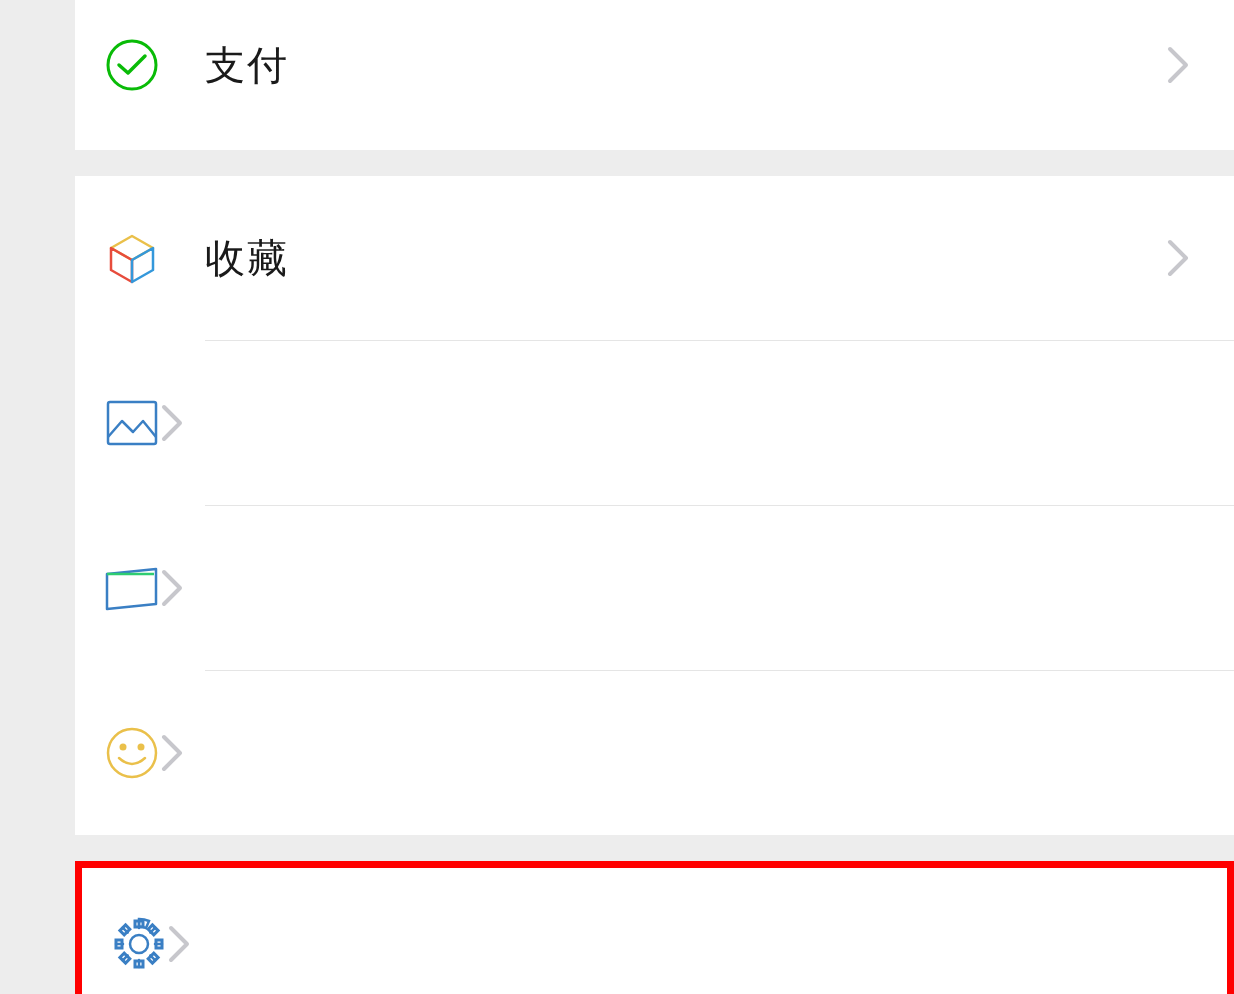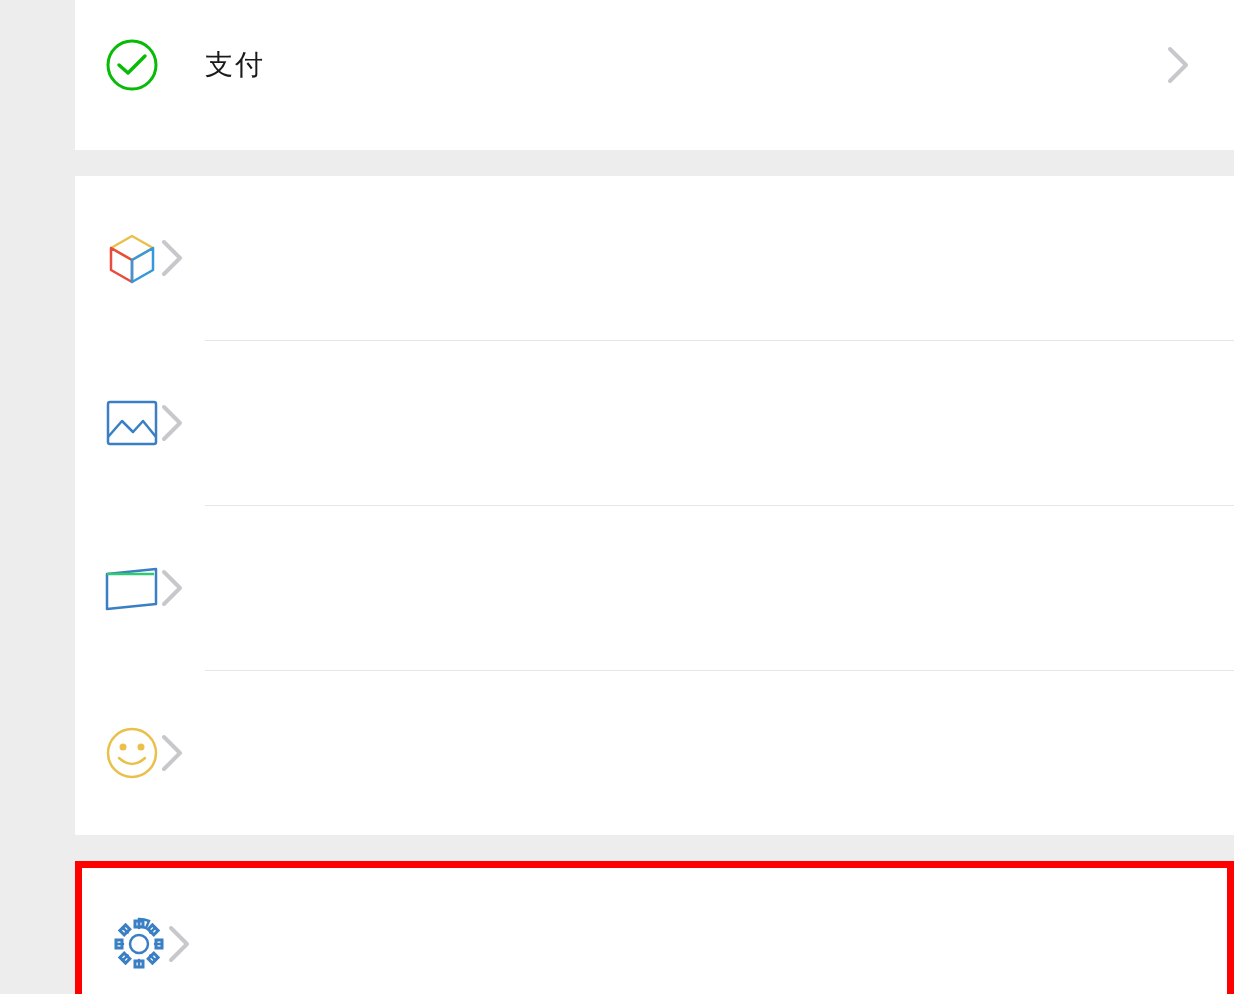--- a/index.html
+++ b/index.html
@@ -36,21 +36,21 @@
     }
     .icon-wrapper {
       width: 58px;
       height: 58px;
       display: flex;
       align-items: center;
       justify-content: center;
       flex-shrink: 0;
     }
     .label {
-      font-size: 28px;
+      font-size: 40px;
       color: #1a1a1a;
       margin-left: 44px;
       flex: 1;
       letter-spacing: 2px;
     }
     .chevron {
       width: 22px;
       height: 38px;
       flex-shrink: 0;
     }
@@ -96,20 +96,21 @@
 
   <div class="section">
     <div class="list-item">
       <div class="icon-wrapper">
         <svg width="54" height="54" viewBox="0 0 54 54">
           <path d="M 27 5 L 48 17 L 27 29 L 6 17 Z" fill="none" stroke="#eac04a" stroke-width="2.5" stroke-linejoin="round"></path>
           <path d="M 6 17 L 6 39 L 27 51 L 27 29 Z" fill="none" stroke="#e74c3c" stroke-width="2.5" stroke-linejoin="round"></path>
           <path d="M 48 17 L 48 39 L 27 51 L 27 29 Z" fill="none" stroke="#3498db" stroke-width="2.5" stroke-linejoin="round"></path>
         </svg>
       </div>
+      <span class="label">收藏</span>
       <div class="chevron">
         <svg width="22" height="38" viewBox="0 0 22 38">
           <path d="M 3 3 L 19 19 L 3 35" fill="none" stroke="#c7c7cc" stroke-width="4" stroke-linecap="round" stroke-linejoin="round"></path>
         </svg>
       </div>
     </div>
 
     <div class="divider"></div>
 
     <div class="list-item">

